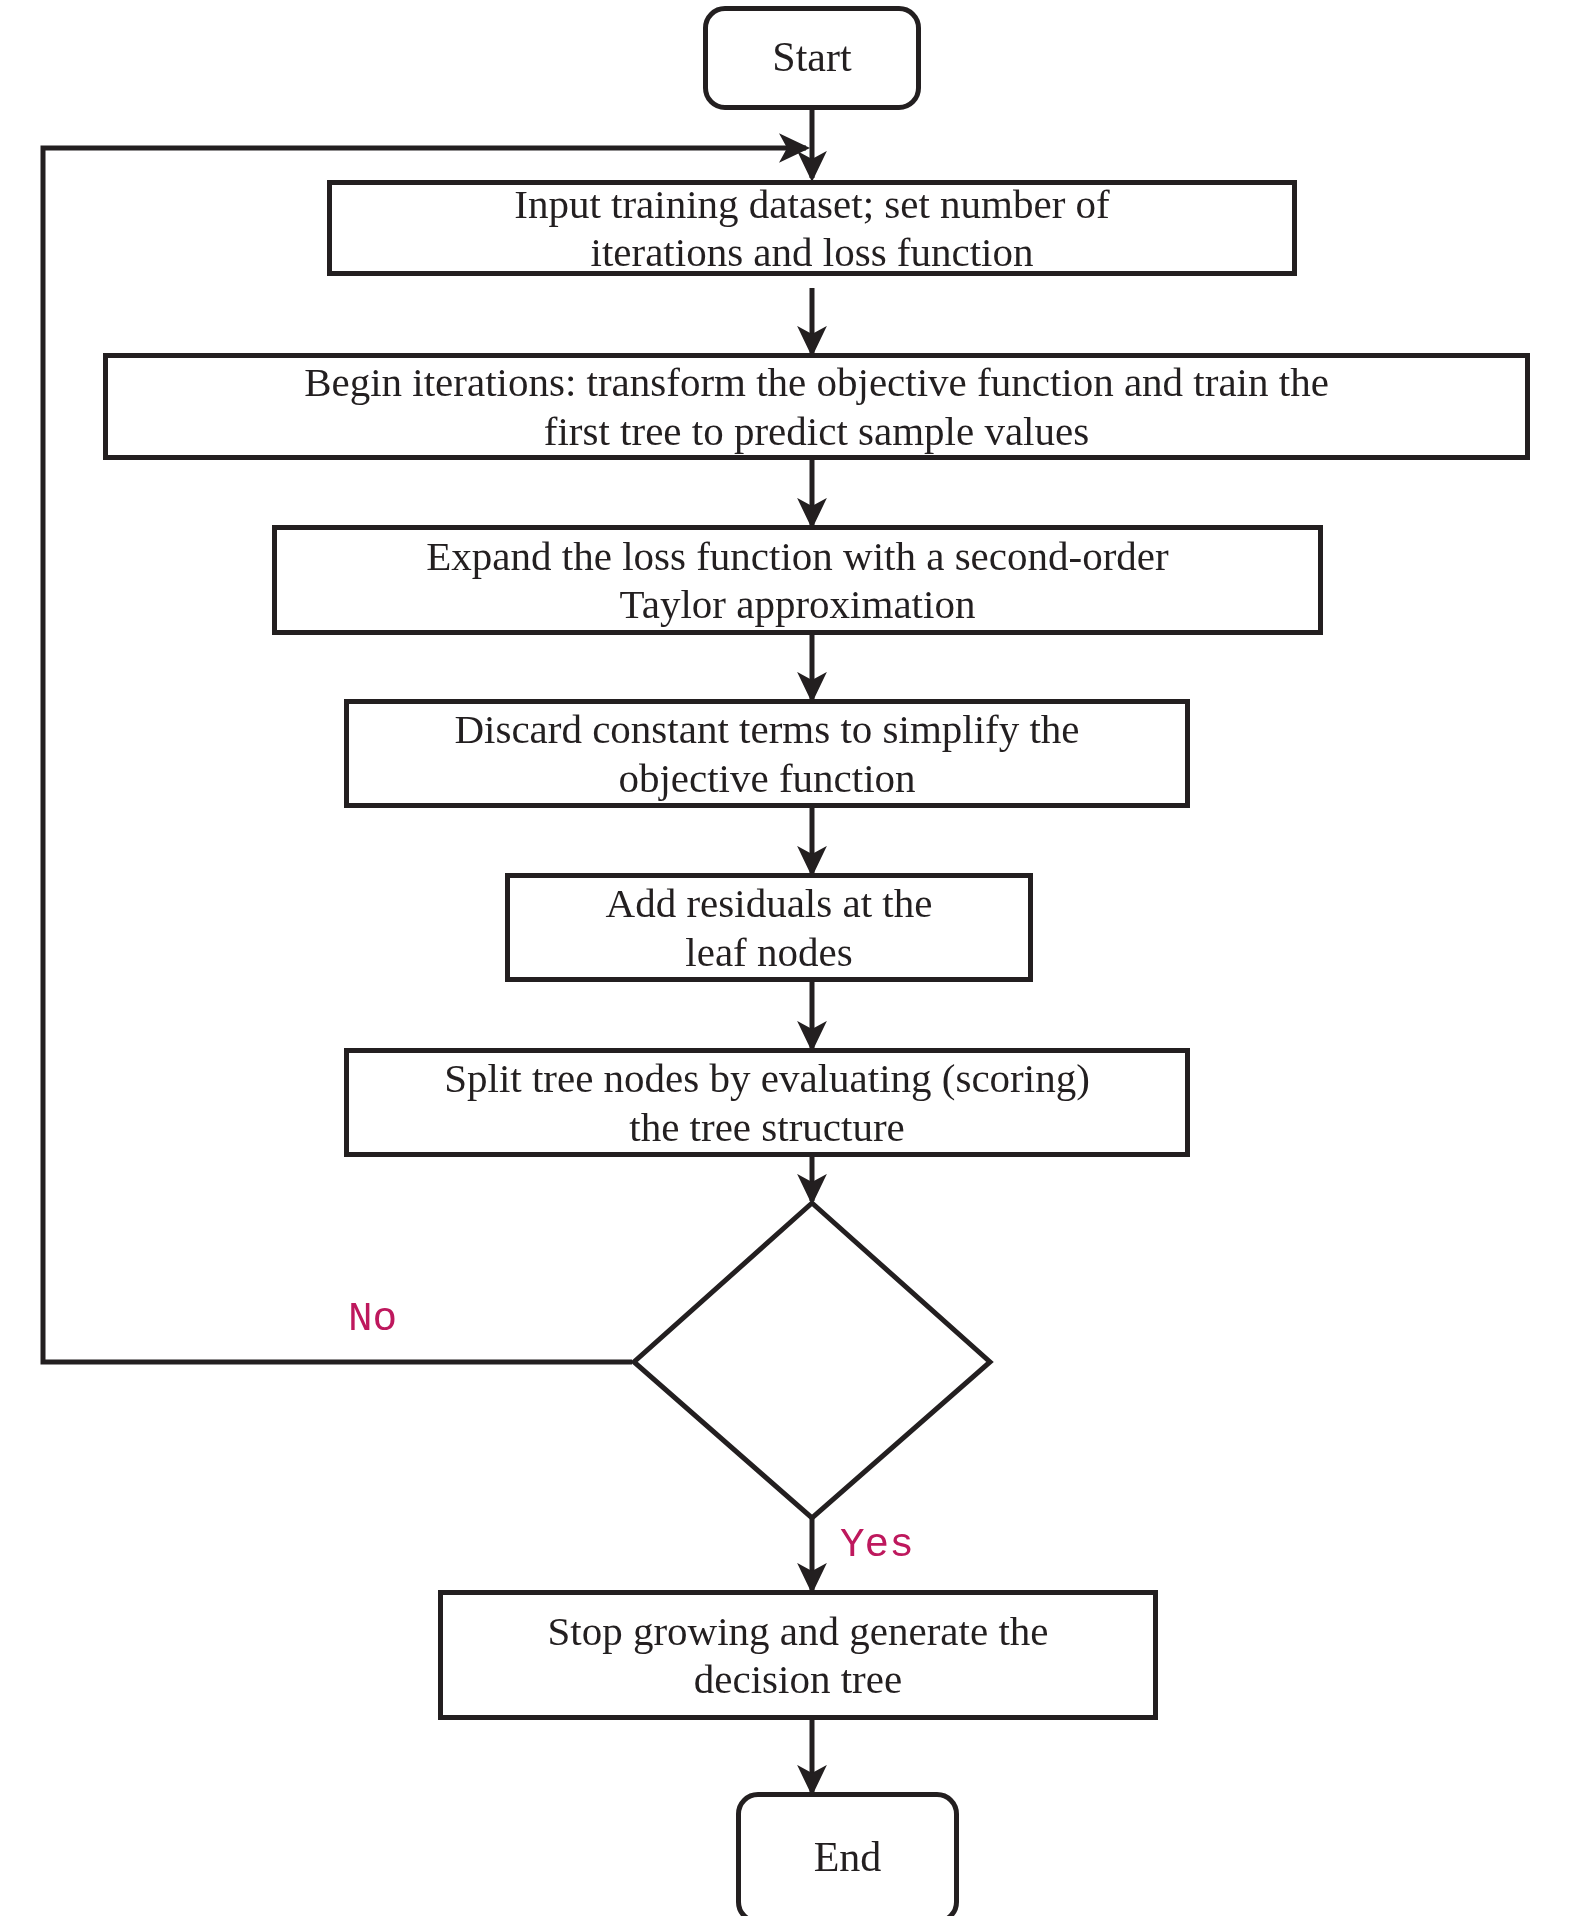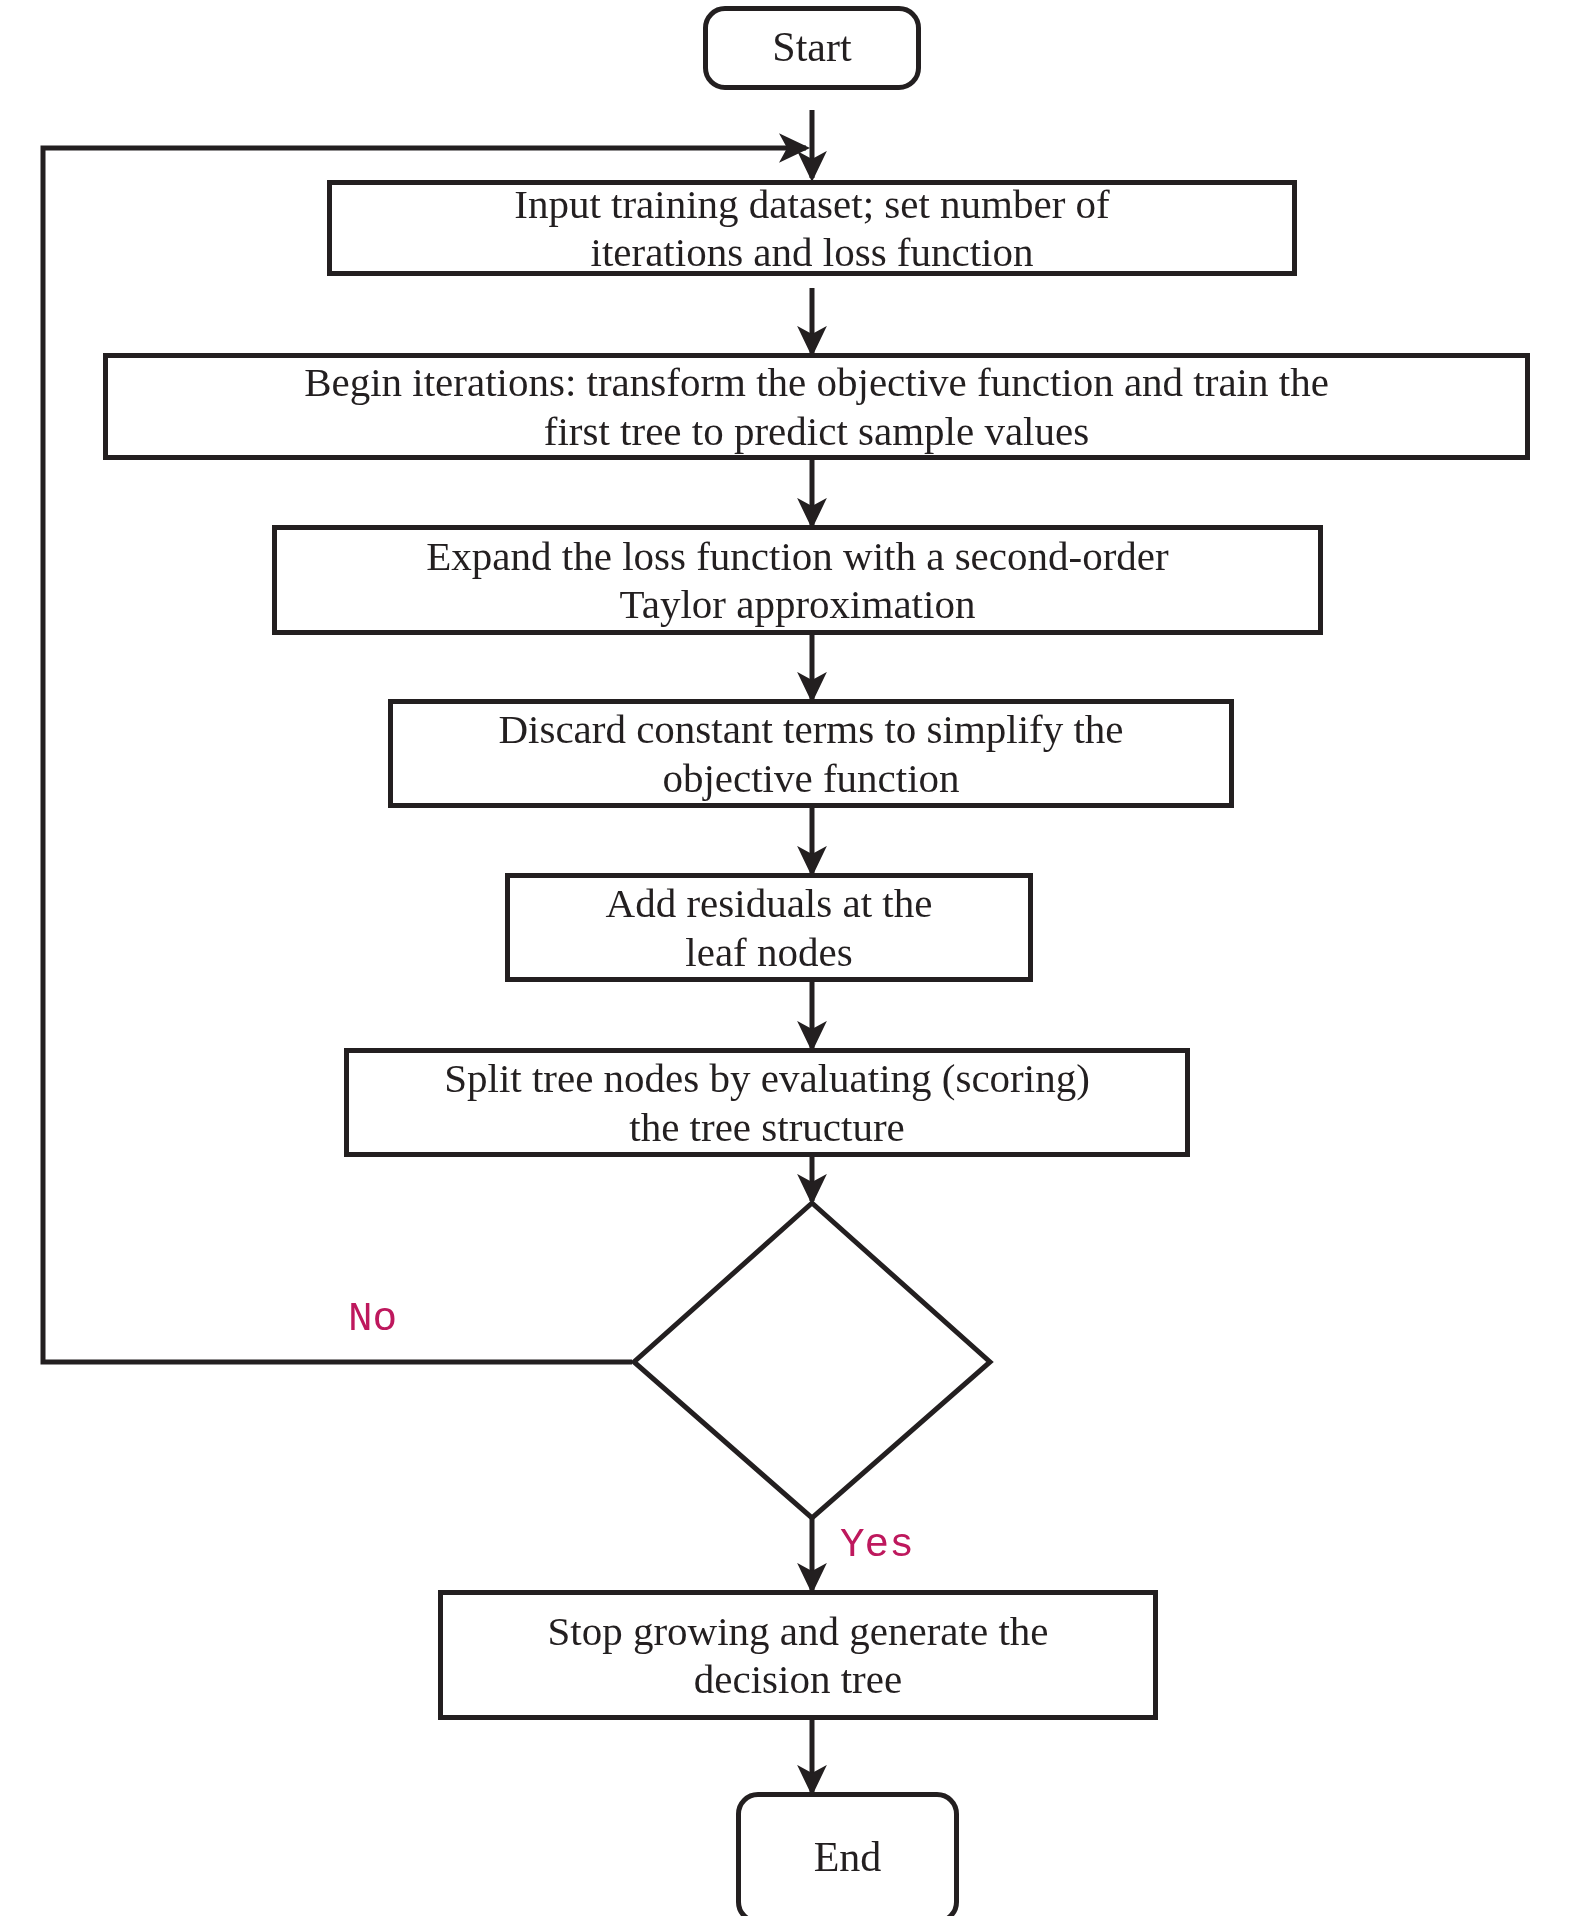--- a/index.html
+++ b/index.html
@@ -106,40 +106,40 @@
       <line x1="812" y1="1518" x2="812" y2="1590" marker-end="url(#arrow)"></line>
 
       <line x1="812" y1="1720" x2="812" y2="1792" marker-end="url(#arrow)"></line>
 
       <path d="M 632 1362 L 43 1362 L 43 148 L 806 148" marker-end="url(#arrow)"></path>
     </g>
 
     <polygon points="812,1203 990,1362 812,1518 634,1362" fill="#ffffff" stroke="#231f20" stroke-width="5" stroke-linejoin="miter"></polygon>
   </svg>
 
-  <div class="node terminator" style="left:703px; top:6px; width:218px; height:84px;">
+  <div class="node terminator" style="left:703px; top:6px; width:218px; height:104px;">
     <span class="txt">Start</span>
   </div>
 
   <div class="node process" style="left:327px; top:180px; width:970px; height:96px;">
     <span class="txt">Input training dataset; set number of
 iterations and loss function</span>
   </div>
 
   <div class="node process" style="left:103px; top:353px; width:1427px; height:107px;">
     <span class="txt">Begin iterations: transform the objective function and train the
 first tree to predict sample values</span>
   </div>
 
   <div class="node process" style="left:272px; top:525px; width:1051px; height:110px;text-align:center;">
     <span class="txt">Expand the loss function with a second-order
 Taylor approximation</span>
   </div>
 
-  <div class="node process" style="left:344px; top:699px; width:846px; height:109px;margin-left:44px;">
+  <div class="node process" style="left:344px; top:699px; width:846px; height:109px;">
     <span class="txt">Discard constant terms to simplify the
 objective function</span>
   </div>
 
   <div class="node process" style="left:505px; top:873px; width:528px; height:109px;">
     <span class="txt">Add residuals at the
 leaf nodes</span>
   </div>
 
   <div class="node process" style="left:344px; top:1048px; width:846px; height:109px;">

